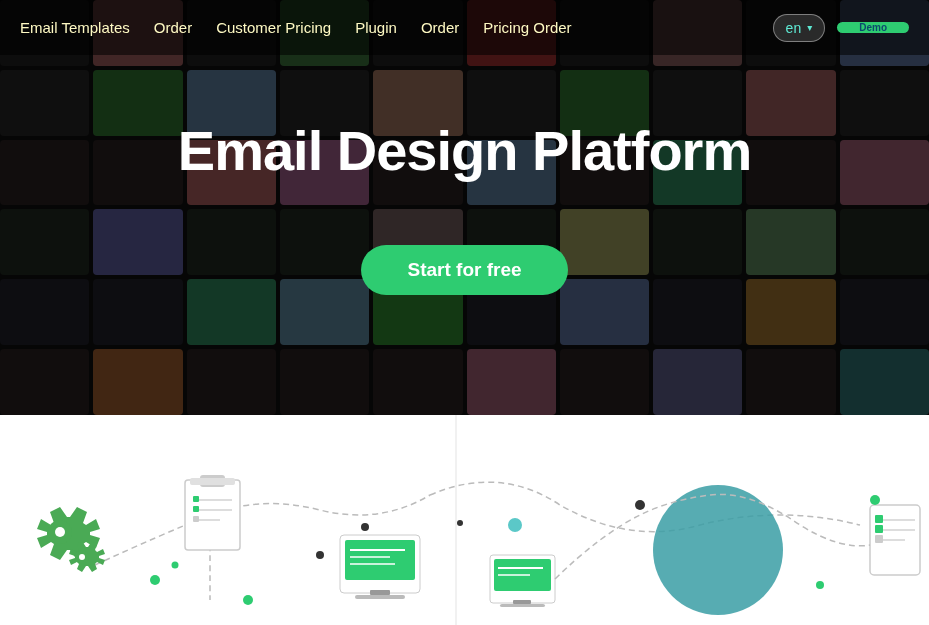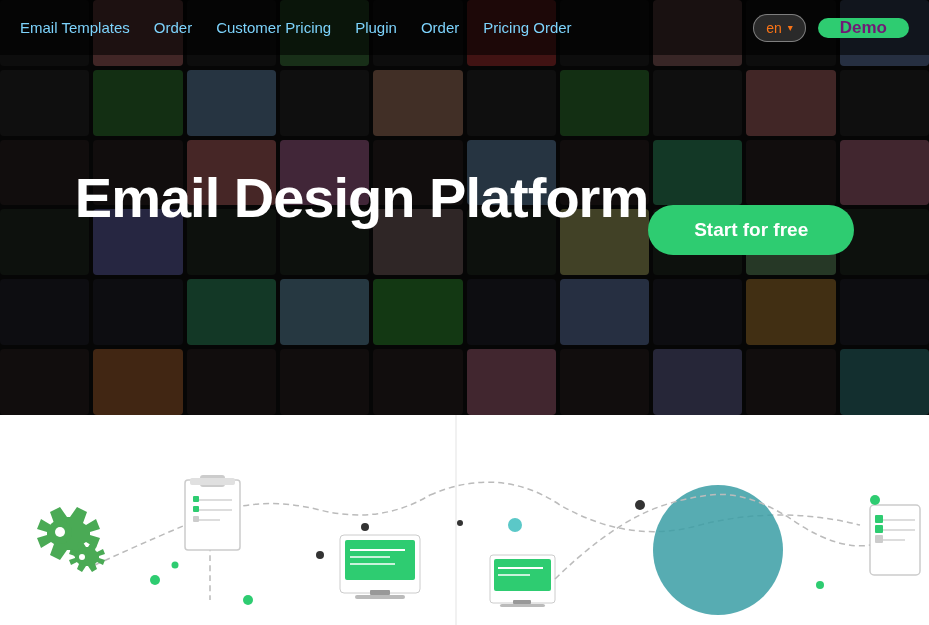--- a/index.html
+++ b/index.html
@@ -16,53 +16,53 @@
       z-index: 10;
       background: rgba(0,0,0,0.55);
     }
     .nav-links {
       display: flex;
       gap: 24px;
       align-items: center;
       flex: 1;
     }
     .nav-link {
-      color: #7dd3fc;
+      color: #fef9c3;
       text-decoration: none;
       font-size: 15px;
       cursor: pointer;
       white-space: nowrap;
     }
     .nav-right {
       display: flex;
       align-items: center;
       gap: 12px;
     }
     .lang-btn {
       display: flex;
       align-items: center;
       gap: 6px;
       background: rgba(255,255,255,0.15);
       border: 1px solid rgba(255,255,255,0.4);
       border-radius: 20px;
-      color: #f97316;
+      color: #5eead4;
       padding: 5px 12px;
       font-size: 14px;
       cursor: pointer;
     }
     .lang-btn .chevron {
       font-size: 10px;
     }
     .demo-btn {
       background: #2ecc71;
-      color: #701a75;
+      color: #0c4a6e;
       border: none;
       border-radius: 24px;
       padding: 0 22px;
-      font-size: 17px;
+      font-size: 10px;
       font-weight: bold;
       cursor: pointer;
     }
 
     
     .hero {
       position: absolute;
       top: 0; left: 0; right: 0;
       height: 415px;
       overflow: hidden;
@@ -97,21 +97,21 @@
     .hero-overlay {
       position: absolute;
       top: 0; left: 0; right: 0; bottom: 0;
       background: rgba(0,0,0,0.62);
     }
 
     .hero-content {
       position: absolute;
       top: 0; left: 0; right: 0; bottom: 0;
       display: flex;
-      flex-direction: row;
+      flex-direction: column;
       align-items: center;
       justify-content: center;
       text-align: center;
       padding: 0 40px;
     }
     .hero-title {
       font-size: 56px;
       font-weight: 900;
       color: #fff;
       line-height: 1.1;

